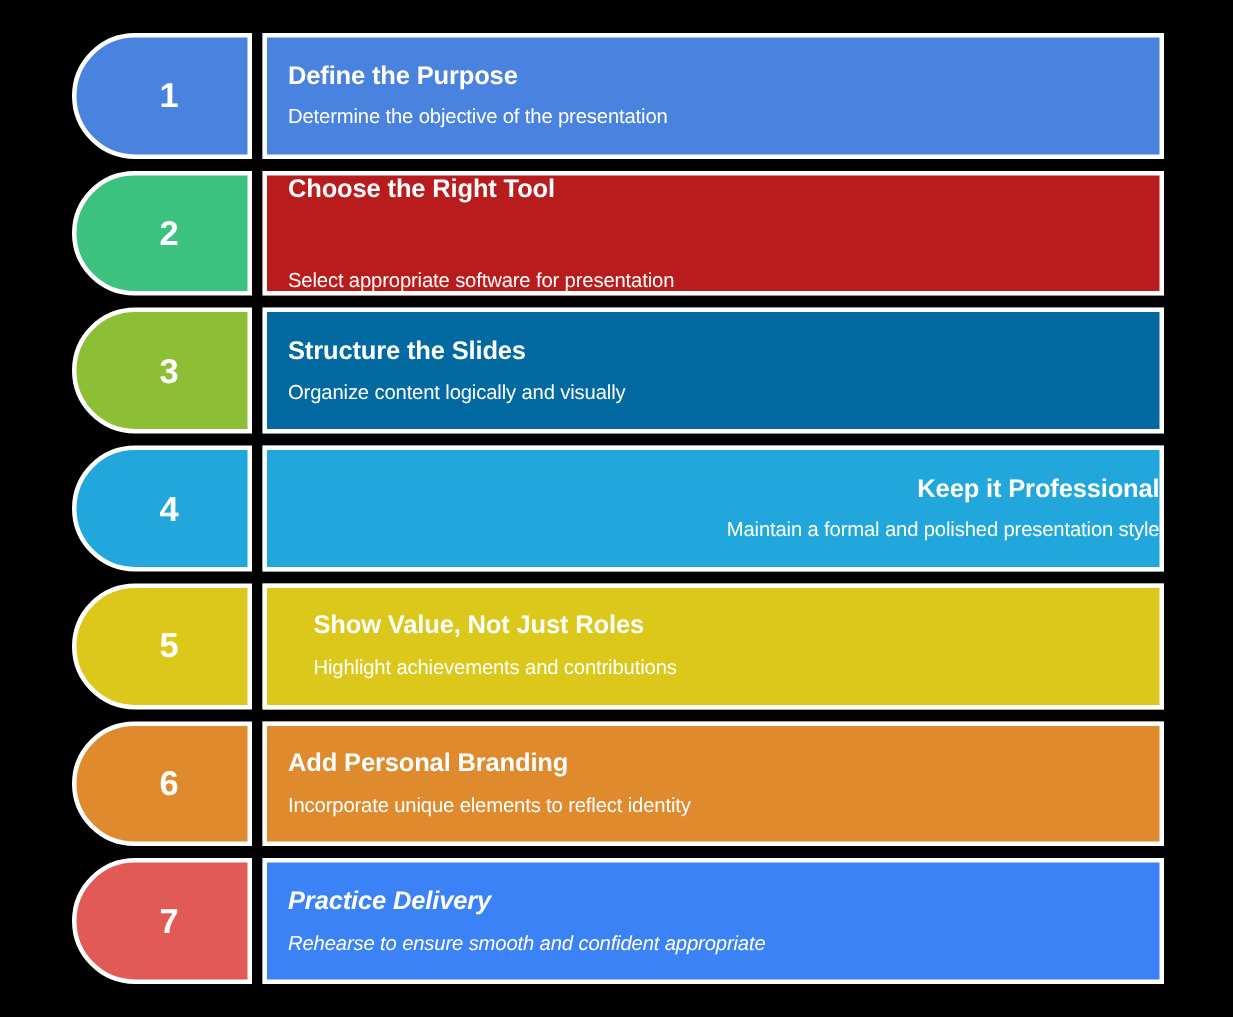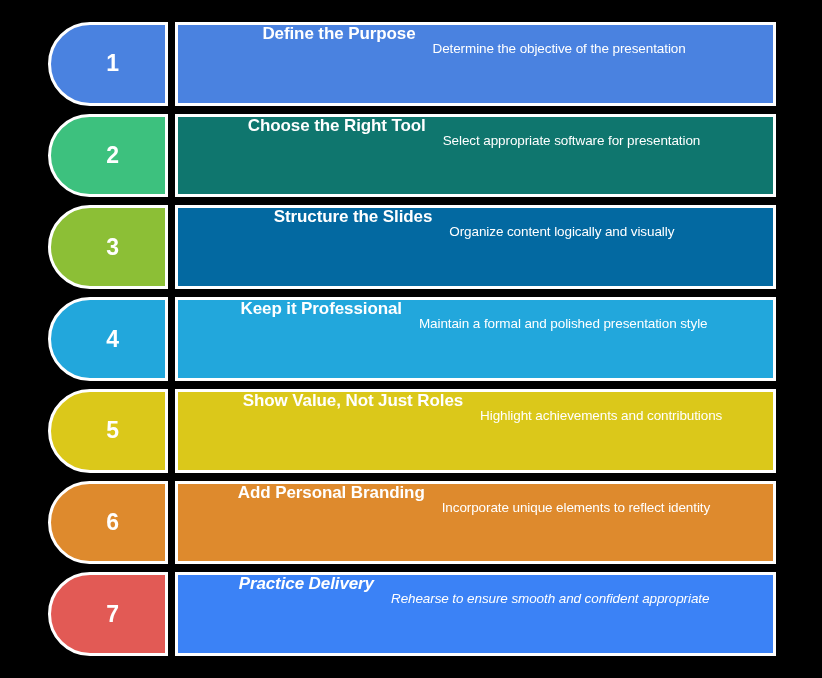--- a/index.html
+++ b/index.html
@@ -59,40 +59,40 @@
     letter-spacing: 0.5px;
     padding-left: 10px;
   }
 
   
   .step-text-block {
     flex: 1 1 auto;
     border: 3px solid #ffffff;
     box-sizing: border-box;
     display: flex;
-    flex-direction: row;
+    flex-direction: column;
     justify-content: center;
     padding: 0 0 0 14px;
   }
 
   .step-title {
     color: #ffffff;
     font-size: 17px;
     font-weight: bold;
     line-height: 1.1;
     margin: 0 0 11px 0;
     letter-spacing: -0.1px;
   }
 
   .step-desc {
     color: #ffffff;
     font-size: 13.5px;
     font-weight: normal;
     line-height: 1.1;
-    margin: 17px;
+    margin: 0;
     letter-spacing: -0.1px;
   }
 </style>
 </head>
 <body>
 
 <div id="infographic" style="background: rgb(0, 0, 0);">
   <div class="steps-list">
 
     <div class="step-row">
@@ -102,21 +102,21 @@
       <div class="step-text-block" style="background: rgb(74, 130, 224);">
         <div class="step-title">Define the Purpose</div>
         <div class="step-desc">Determine the objective of the presentation</div>
       </div>
     </div>
 
     <div class="step-row">
       <div class="step-number-block" style="background: rgb(61, 193, 126);">
         <span class="step-number">2</span>
       </div>
-      <div class="step-text-block" style="background: #0f766e;">
+      <div class="step-text-block" style="background: #b91c1c; justify-content: space-between;">
         <div class="step-title">Choose the Right Tool</div>
         <div class="step-desc">Select appropriate software for presentation</div>
       </div>
     </div>
 
     <div class="step-row">
       <div class="step-number-block" style="background: rgb(140, 191, 54);">
         <span class="step-number">3</span>
       </div>
       <div class="step-text-block" style="background: #0369a1;">

